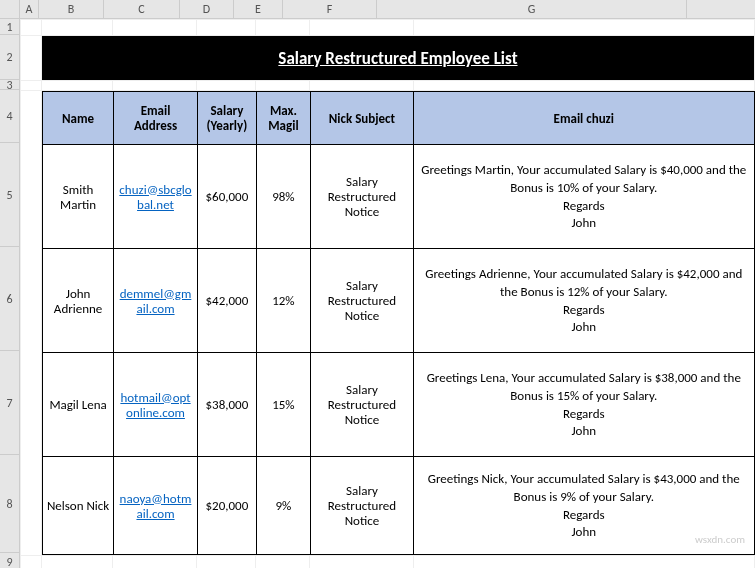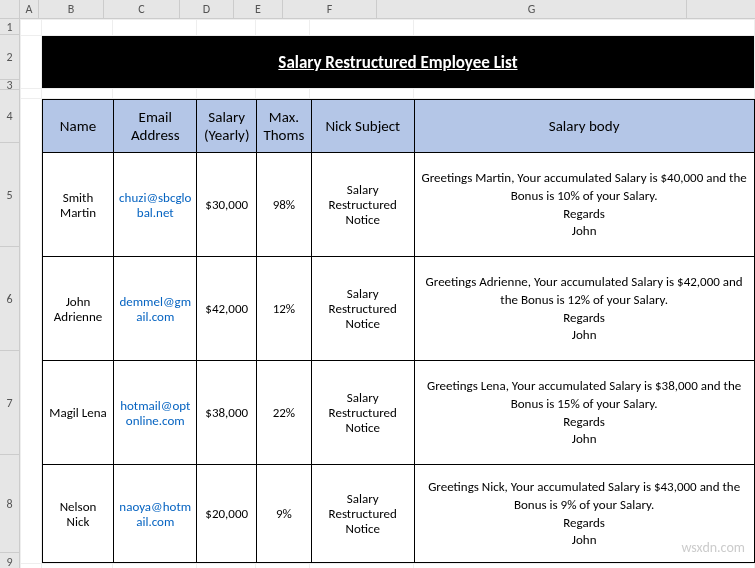--- a/index.html
+++ b/index.html
@@ -54,21 +54,21 @@
     .sheet {
       position: absolute;
       top: 19px;
       left: 20px;
       width: 735px;
     }
     .faint-grid td {
       border: 1px solid #eee;
     }
     .row-a { height: 16px; }
-    .title-row { height: 53px; margin-top: 20px; }
+    .title-row { height: 45px; margin-top: 20px; }
     .row-gap { height: 10px; }
     .header-row { height: 53px; }
     .data-row { height: 104px; }
     .data-row-sm { height: 98px; }
     .row-end { height: 18px; }
 
     .title-cell {
       background: #000;
       color: #fff;
       font-weight: bold;
@@ -77,44 +77,45 @@
       text-align: center;
       vertical-align: middle;
     }
     .data-table {
       border-collapse: collapse;
       width: 100%;
     }
     .data-table th {
       background: #b4c6e7;
       border: 1.5px solid #000;
-      font-weight: normal;
-      font-size: 15px;
+      font-weight: bold;
+      font-size: 13px;
       text-align: center;
       vertical-align: middle;
       padding: 4px;
     }
     .data-table td {
       border: 1.5px solid #000;
       text-align: center;
       vertical-align: middle;
       font-size: 13px;
       padding: 3px 4px;
       word-wrap: break-word;
     }
     .email-link {
       color: #0563c1;
+      text-decoration: underline;
       word-break: break-all;
     }
     .body-cell { font-size: 12.5px; line-height: 1.35; }
     .watermark {
       position: absolute;
-      bottom: 12px;
+      bottom: 22px;
       right: 10px;
-      font-size: 14px;
+      font-size: 11px;
       color: #ccc;
     }
 
     
     .c-a { width: 19px; }
     .c-b { width: 65px; }
     .c-c { width: 76px; }
     .c-d { width: 54px; }
     .c-e { width: 49px; }
     .c-f { width: 94px; }
@@ -192,45 +193,45 @@
                   <col class="c-d">
                   <col class="c-e">
                   <col class="c-f">
                   <col class="c-g">
             </colgroup>
             <tbody>
                   <tr class="header-row">
               <th>Name</th>
               <th>Email Address</th>
               <th>Salary (Yearly)</th>
-              <th>Max. Thoms</th>
+              <th>Max. Magil</th>
               <th>Nick Subject</th>
-              <th>Salary body</th>
+              <th>Email chuzi</th>
             </tr>
             <tr class="data-row">
               <td>Smith Martin</td>
               <td><span class="email-link">chuzi@sbcglobal.net</span></td>
-              <td>$30,000</td>
+              <td>$60,000</td>
               <td>98%</td>
               <td>Salary Restructured Notice</td>
               <td class="body-cell">Greetings Martin, Your accumulated Salary is $40,000 and the Bonus is 10% of your Salary.<br>Regards<br>John</td>
             </tr>
             <tr class="data-row">
               <td>John Adrienne</td>
               <td><span class="email-link">demmel@gmail.com</span></td>
               <td>$42,000</td>
               <td>12%</td>
               <td>Salary Restructured Notice</td>
               <td class="body-cell">Greetings Adrienne, Your accumulated Salary is $42,000 and the Bonus is 12% of your Salary.<br>Regards<br>John</td>
             </tr>
             <tr class="data-row">
               <td>Magil Lena</td>
               <td><span class="email-link">hotmail@optonline.com</span></td>
               <td>$38,000</td>
-              <td>22%</td>
+              <td>15%</td>
               <td>Salary Restructured Notice</td>
               <td class="body-cell">Greetings Lena, Your accumulated Salary is $38,000 and the Bonus is 15% of your Salary.<br>Regards<br>John</td>
             </tr>
             <tr class="data-row-sm">
               <td>Nelson Nick</td>
               <td><span class="email-link">naoya@hotmail.com</span></td>
               <td>$20,000</td>
               <td>9%</td>
               <td>Salary Restructured Notice</td>
               <td class="body-cell">Greetings Nick, Your accumulated Salary is $43,000 and the Bonus is 9% of your Salary.<br>Regards<br>John</td>

